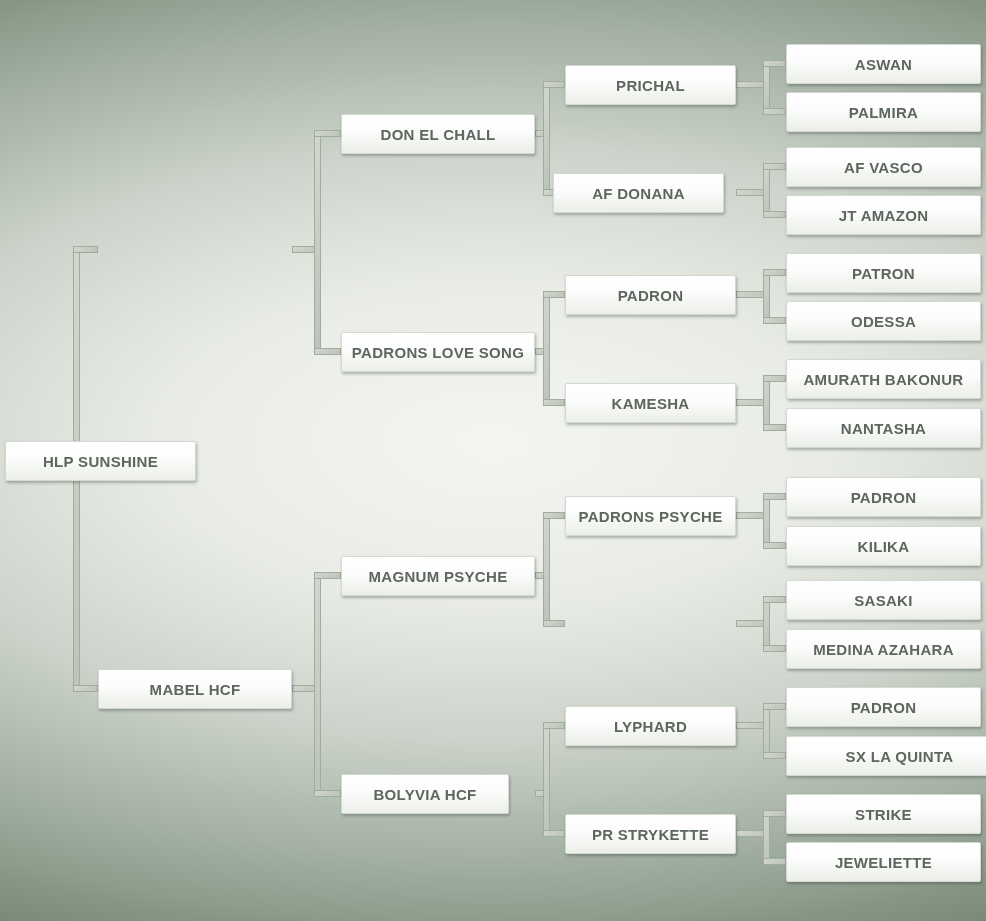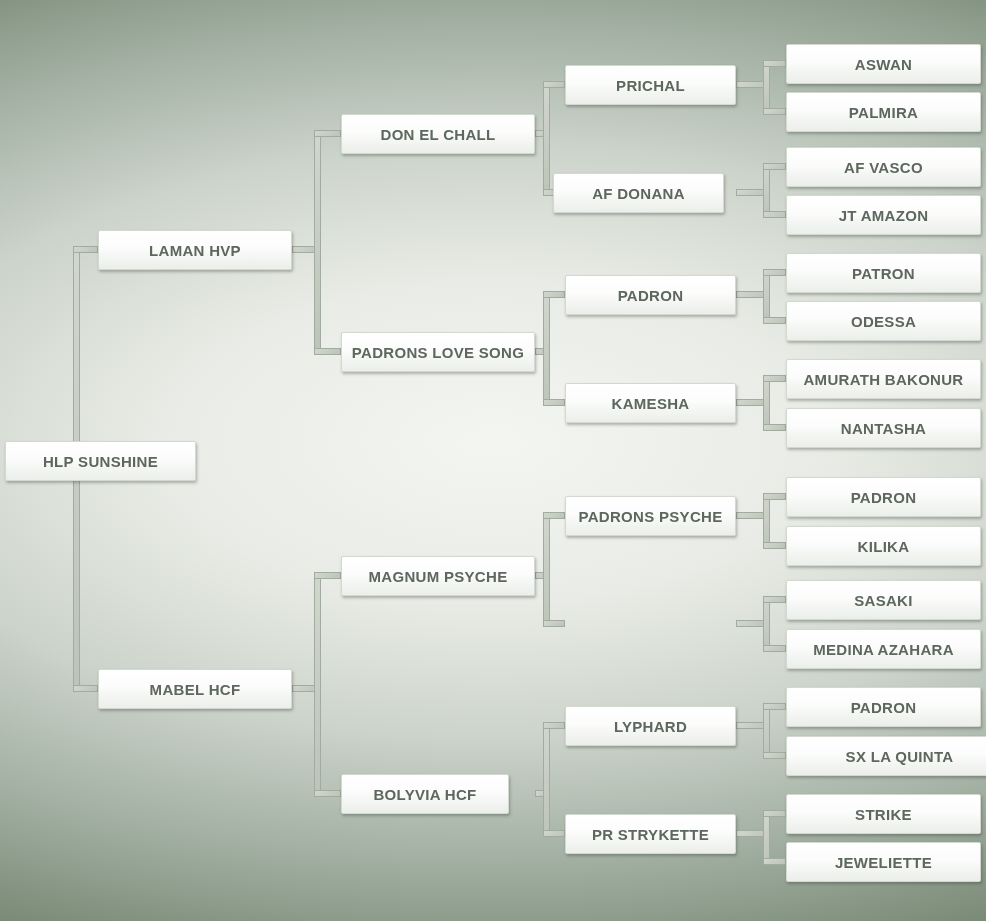--- a/index.html
+++ b/index.html
@@ -105,21 +105,20 @@
       <div class="connector" style="left: 763px; top: 703px; width: 23px; height: 7px;"></div>
       <div class="connector" style="left: 763px; top: 752px; width: 23px; height: 7px;"></div>
       <div class="connector" style="left: 736px; top: 830px; width: 34px; height: 7px;"></div>
       <div class="connector" style="left: 763px; top: 810px; width: 7px; height: 55px;"></div>
       <div class="connector" style="left: 763px; top: 810px; width: 23px; height: 7px;"></div>
       <div class="connector" style="left: 763px; top: 858px; width: 23px; height: 7px;"></div>
     </div>
 
   <div class="node" style="left:5px;top:441px;width:191px">HLP SUNSHINE</div>
 
-  <div class="node" style="left:98px;top:230px;width:194px">LAMAN HVP</div>
   <div class="node" style="left:98px;top:669px;width:194px">MABEL HCF</div>
 
   <div class="node" style="left:341px;top:114px;width:194px">DON EL CHALL</div>
   <div class="node" style="left:341px;top:332px;width:194px">PADRONS LOVE SONG</div>
   <div class="node" style="left:341px;top:556px;width:194px">MAGNUM PSYCHE</div>
   <div class="node" style="left:341px;top:774px;width:168px">BOLYVIA HCF</div>
 
   <div class="node" style="left:565px;top:65px;width:171px">PRICHAL</div>
   <div class="node" style="left:553px;top:173px;width:171px">AF DONANA</div>
   <div class="node" style="left:565px;top:275px;width:171px">PADRON</div>

